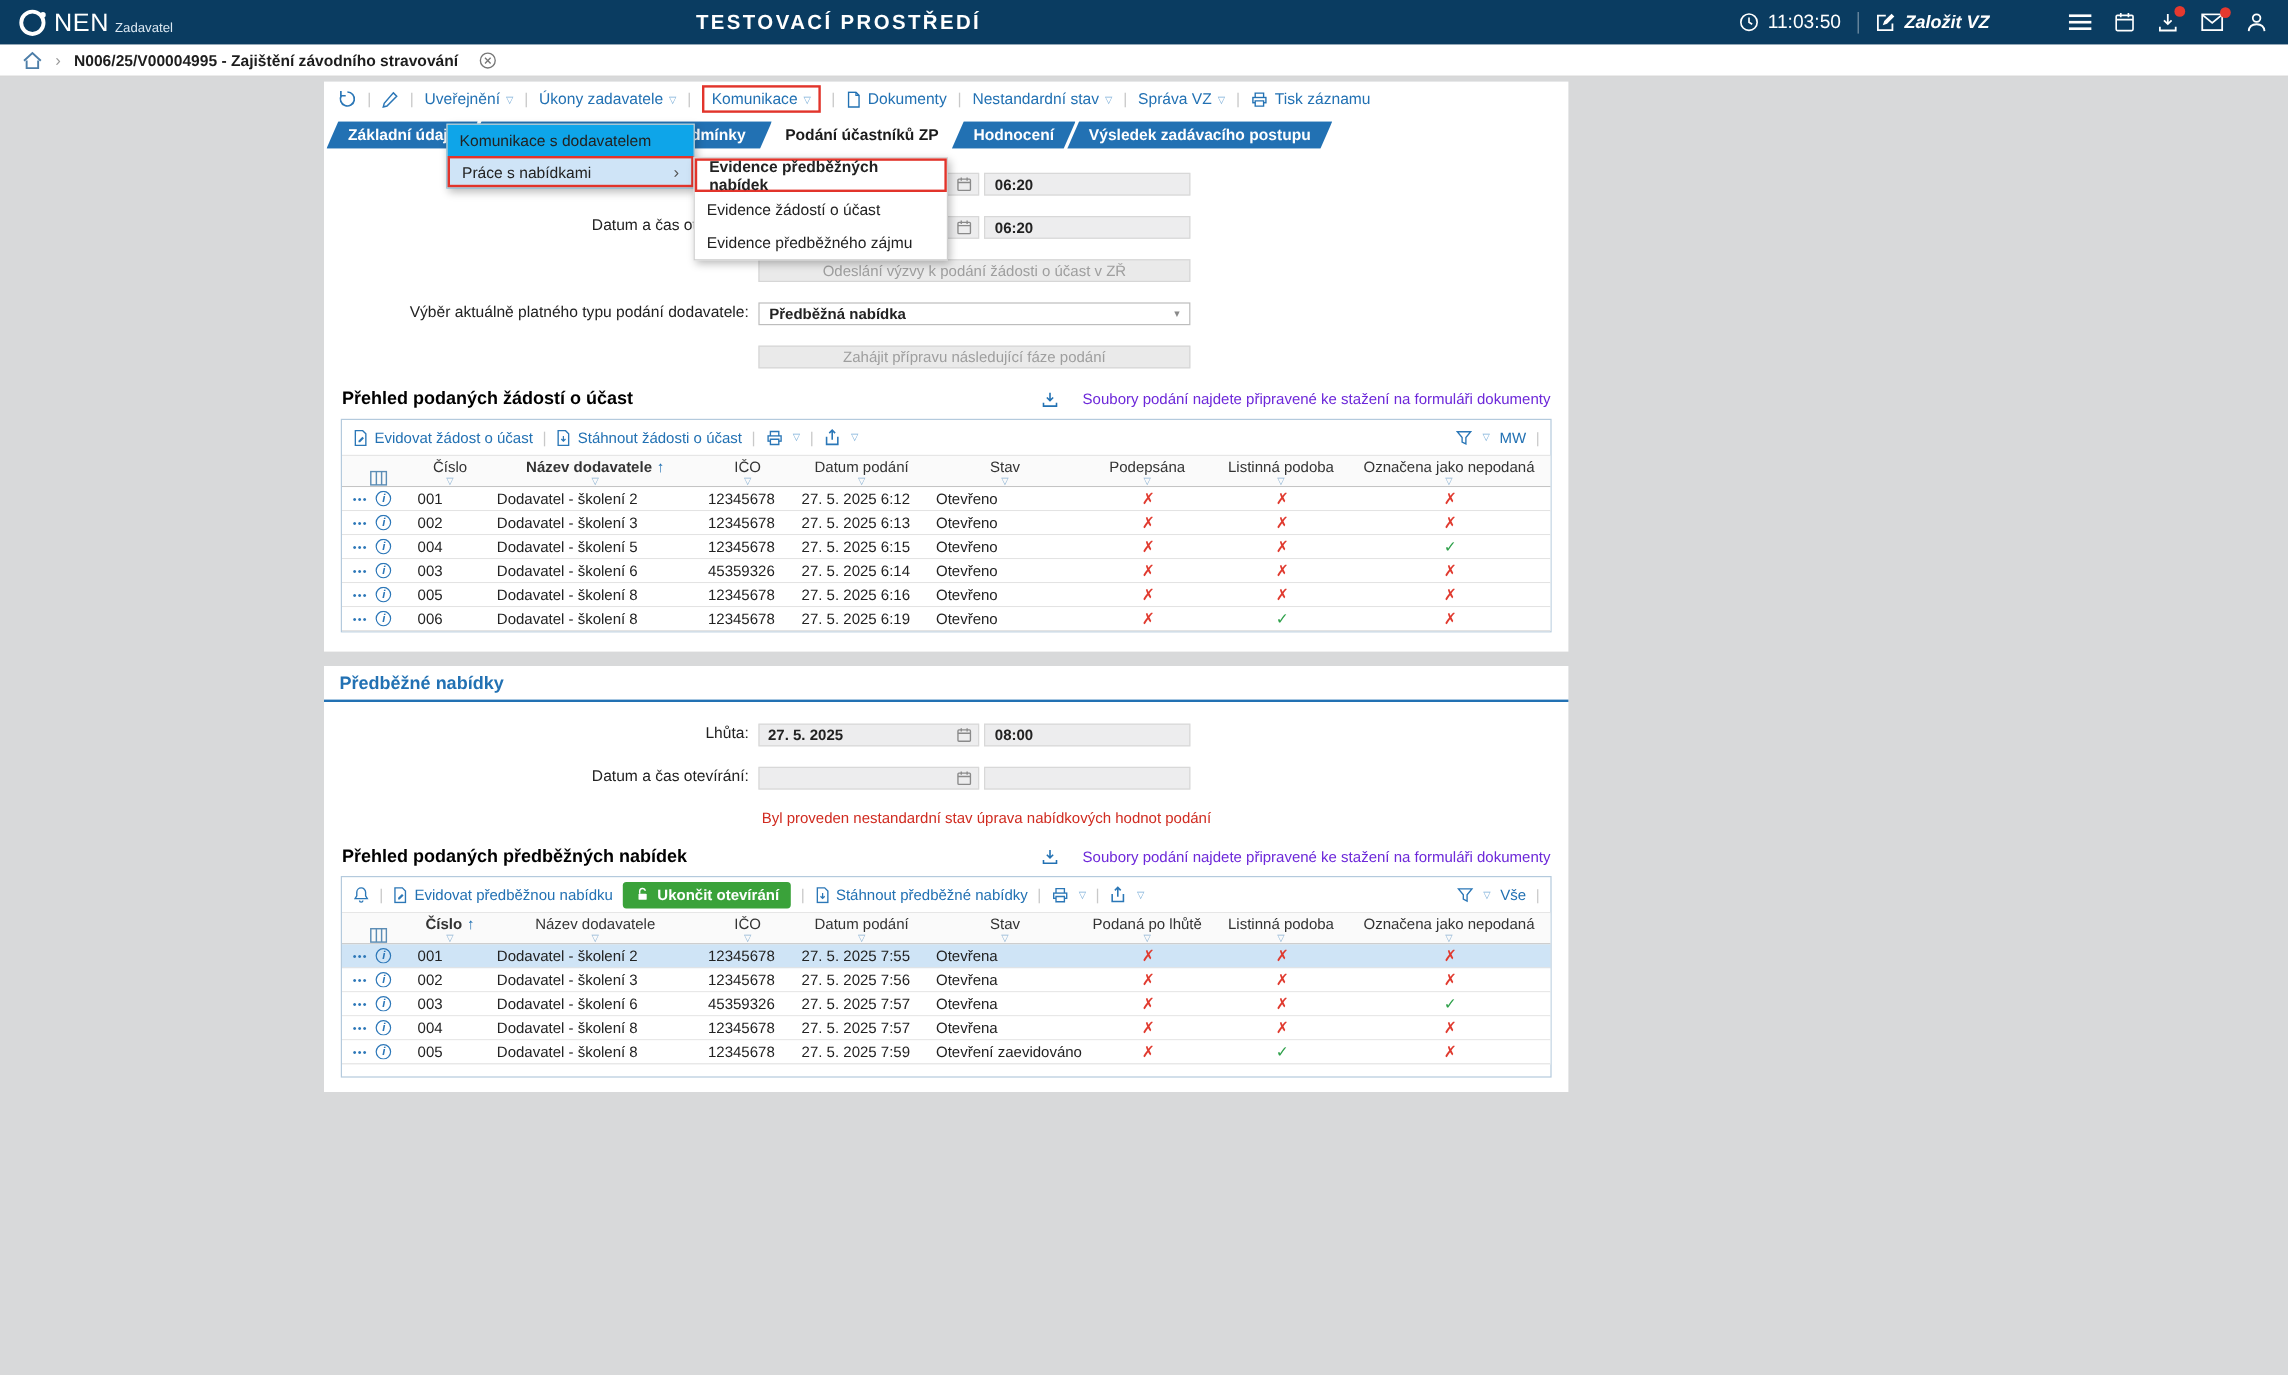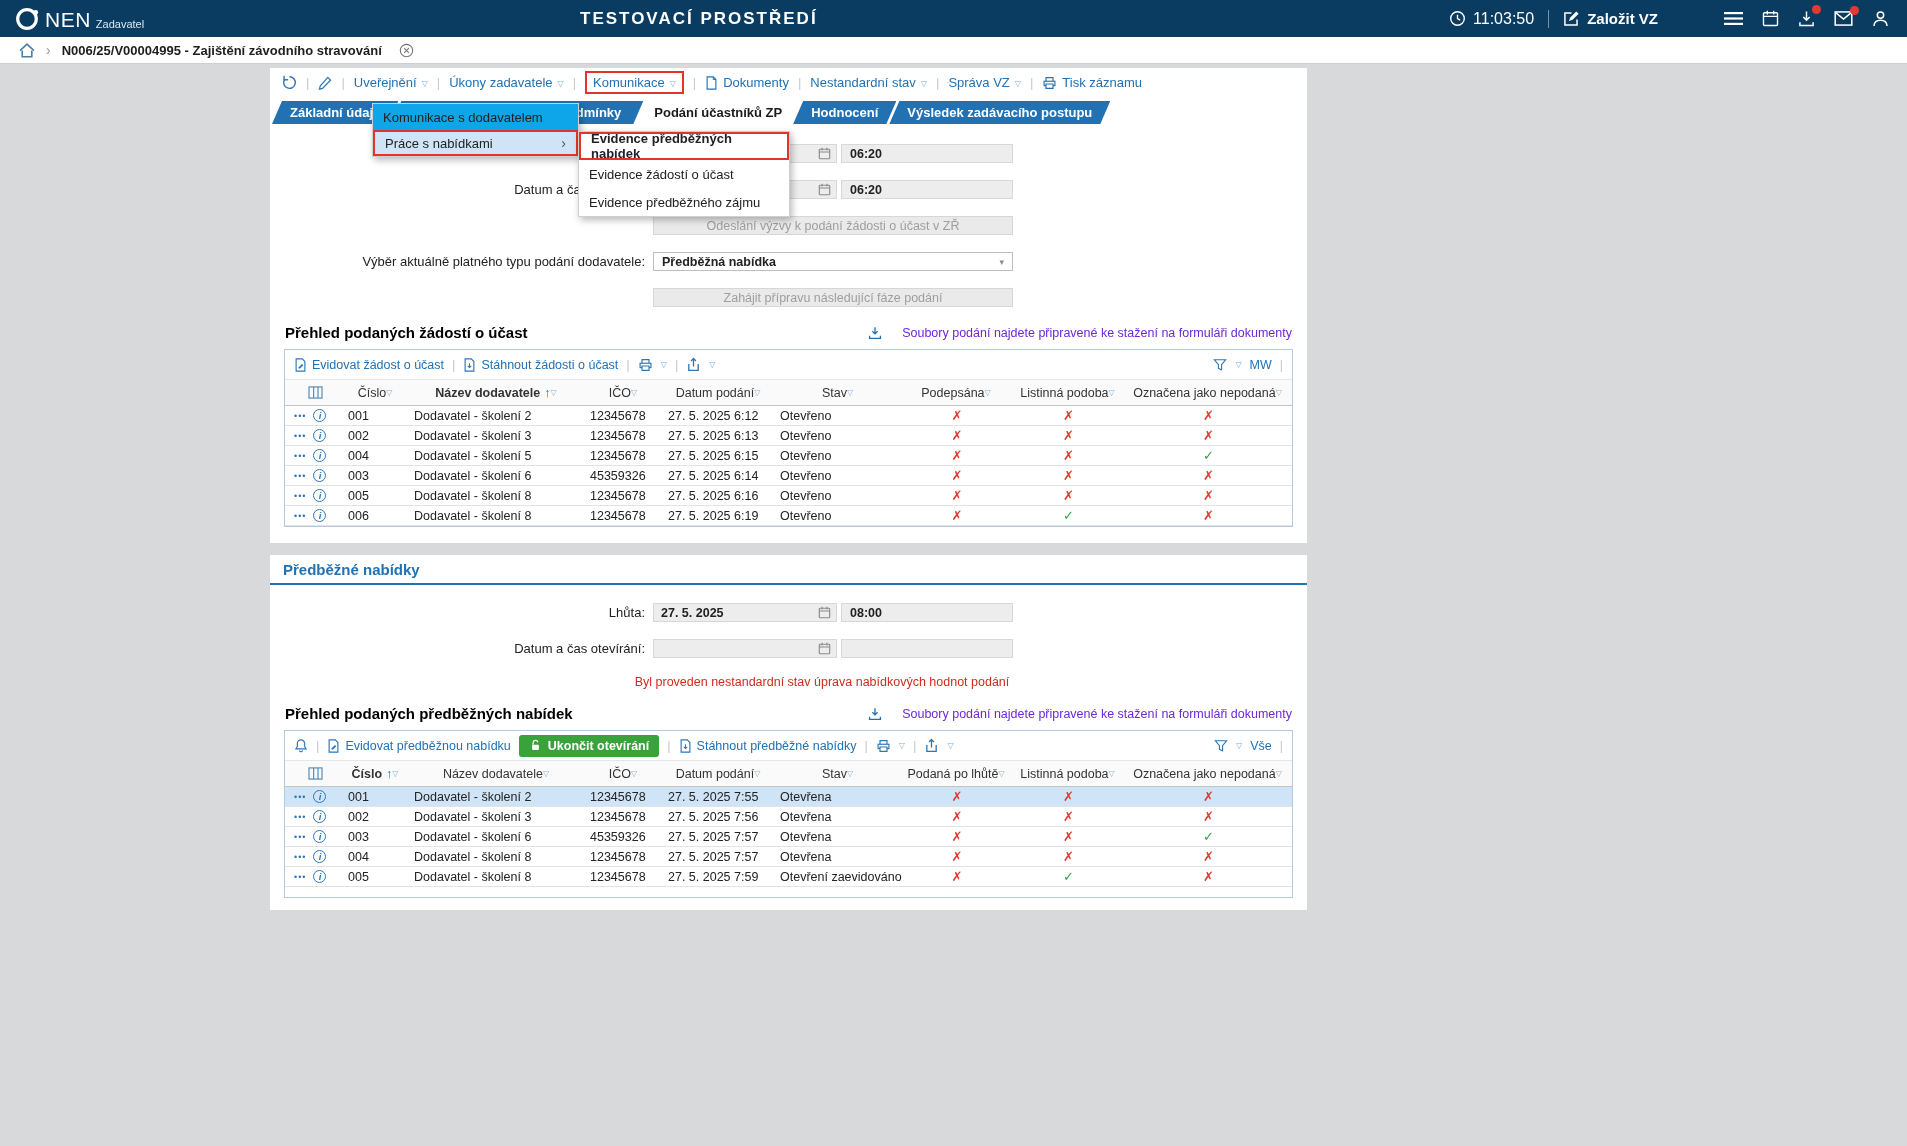--- a/index.html
+++ b/index.html
@@ -22,21 +22,21 @@
   .brand { display:flex; align-items:flex-end; gap:5px; cursor:pointer; }
   .brand-name { font-size:21px; font-weight:400; letter-spacing:.5px; line-height:24px; }
   .brand-sub { font-size:11px; color:#dce8f2; padding-bottom:2px; }
   .env-title {
     position:absolute; left:580px; top:0; height:37px; display:flex; align-items:center;
     font-size:17px; font-weight:700; letter-spacing:2px;
   }
   .top-right { margin-left:auto; display:flex; align-items:center; gap:14px; }
   .top-time { display:flex; align-items:center; gap:7px; font-size:16px; }
   .vsep { width:1px; height:18px; background:rgba(255,255,255,.45); }
-  .create-vz { display:flex; align-items:center; gap:7px; color:#fff; font-size:15px; font-weight:700; cursor:pointer; }
+  .create-vz { display:flex; align-items:center; gap:7px; color:#fff; font-size:15px; font-weight:700; cursor:pointer;font-style:italic; }
   .top-icons { display:flex; align-items:center; gap:19px; margin-left:52px; }
   .top-ic { position:relative; cursor:pointer; }
   .badge { position:absolute; top:-5px; right:-6px; width:9px; height:9px; border-radius:50%; background:#e6392f; }
 
   
   .crumbbar {
     height:27px; background:#fff; border-bottom:1px solid #cfcfcf;
     display:flex; align-items:center; gap:11px; padding-left:19px; position:relative; z-index:9;
   }
   .crumb-chev { color:#9a9a9a; font-size:14px; }
@@ -61,21 +61,21 @@
     background:#2271b3; color:#fff; font-weight:700; font-size:13px; height:23px;
     display:flex; align-items:center; padding:0 18px; margin-right:-7px; cursor:pointer;
     clip-path:polygon(10px 0, 100% 0, calc(100% - 10px) 100%, 0 100%);
     white-space:nowrap;
   }
   .tab.active { background:#fff; color:#1b1b1b; }
   .tab.tab-wide { min-width:252px; justify-content:flex-end; padding-right:22px; }
 
   
   .form { padding-top:20px; }
-  .frow { display:flex; align-items:center; margin-bottom:17px; min-height:18px;padding-left:21px; }
+  .frow { display:flex; margin-bottom:17px; min-height:18px; }
   .flabel { width:362px; text-align:right; padding-right:8px; color:#222; }
   .dt-field { display:flex; gap:4px; width:360px; }
   .dt-date {
     flex:1; height:19px; background:#ededee; border:1px solid #d8d8d8;
     display:flex; align-items:center; justify-content:space-between; padding:0 5px 0 7px;
     font-weight:700; font-size:12.5px; cursor:default;
   }
   .dt-time {
     width:172px; height:19px; background:#ededee; border:1px solid #d8d8d8;
     display:flex; align-items:center; padding:0 8px; font-weight:700; font-size:12.5px;
@@ -106,21 +106,21 @@
   .tb-link { display:flex; align-items:center; gap:5px; color:#2271b3; font-size:12.5px; cursor:pointer; }
   .tb-icon { color:#2b77b7; cursor:pointer; display:flex; align-items:center; }
   .chev { color:#7fb0d9; font-size:8px; cursor:pointer; }
   .tb-right { margin-left:auto; display:flex; align-items:center; gap:8px; color:#2271b3; font-size:12.5px; }
   .btn-green {
     display:flex; align-items:center; gap:6px; background:#3aa23a; color:#fff; font-weight:700;
     font-size:12.5px; height:22px; padding:0 10px; border-radius:3px; cursor:pointer;
   }
 
   .thead { display:flex; height:26px; background:#fafafa; border-bottom:1px solid #c4c4c4; align-items:stretch; }
-  .th { display:flex; align-items:center; justify-content:center; padding:0 7px 0 5px; font-size:12.5px; color:#333; }
+  .th { display:flex; align-items:center; justify-content:flex-end; padding:0 7px 0 5px; font-size:12.5px; color:#333;flex-direction:column; }
   .th .sortwrap { display:flex; align-items:center; gap:4px; }
   .sort-arrow { color:#2271b3; font-weight:700; }
   .fchev { color:#8fb4d4; font-size:8px; cursor:pointer; }
 
   .trow { display:flex; height:20px; align-items:center; border-bottom:1px solid #e3e3e3; background:#fff; font-size:12.5px; cursor:pointer; }
   .trow.selected { background:#cfe4f6; }
   .td { padding-left:5px; white-space:nowrap; overflow:hidden; }
   .c-menu { width:58px; flex:none; display:flex; align-items:center; gap:7px; padding-left:9px; }
   .c-cislo { width:66px; flex:none; }
   .c-nazev { width:176px; flex:none; }

